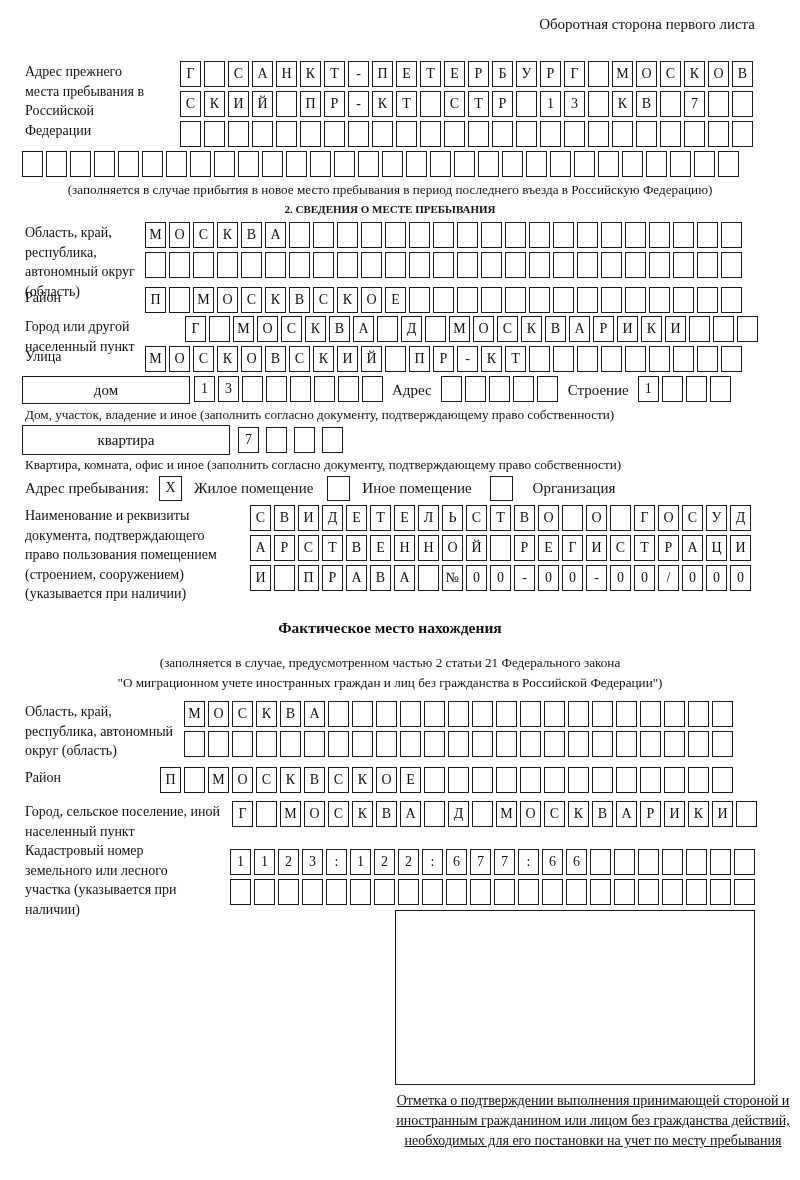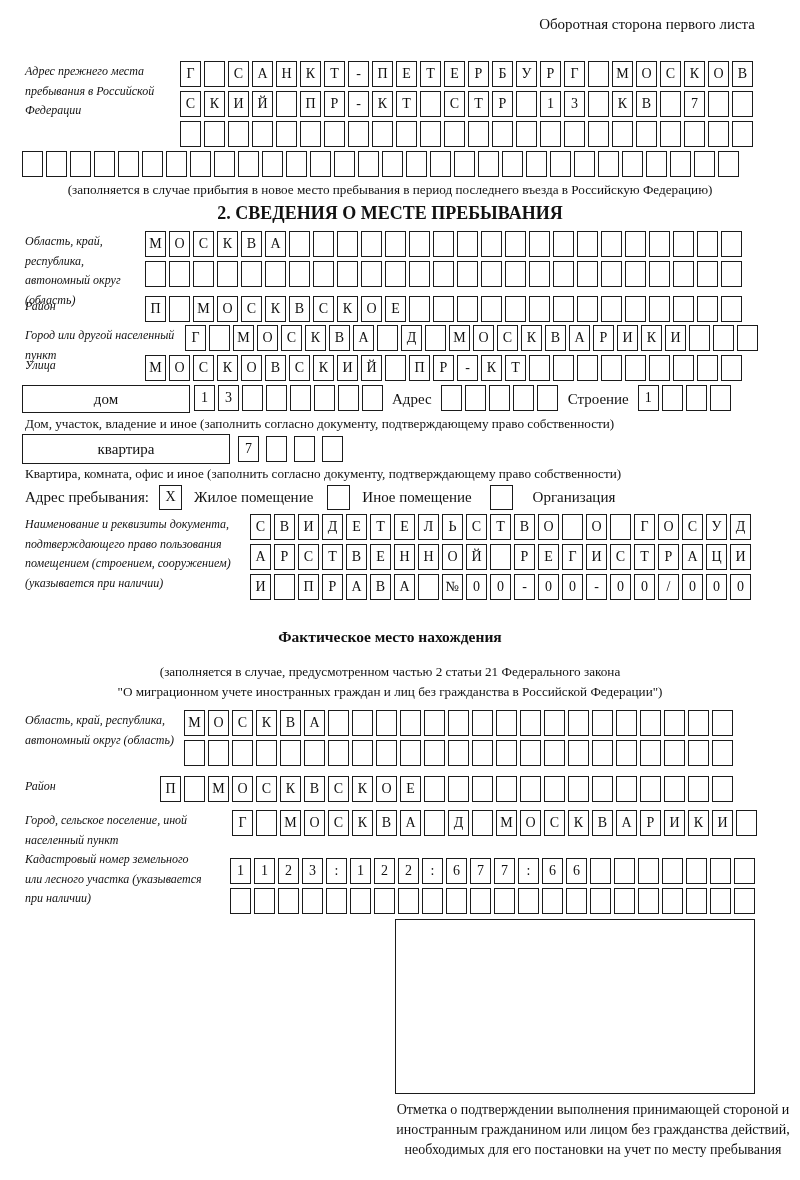--- a/index.html
+++ b/index.html
@@ -4,21 +4,21 @@
 <style>
   html,body { margin:0; padding:0; background:#ffffff; }
   .sheet {
     width:800px; height:1180px; box-sizing:border-box;
     padding:16px 45px 0 25px; position:relative; overflow:hidden;
     font-family:"Liberation Serif","DejaVu Serif",serif; color:#111;
   }
   .corner { text-align:right; font-size:15px; line-height:17px; }
 
   .field { position:relative; }
-  .flabel { position:absolute; top:1px; left:0; font-size:12px; line-height:19.5px;font-style:italic; }
+  .flabel { position:absolute; top:1px; left:0; font-size:14px; line-height:19.5px; }
   .rows { display:flex; flex-direction:column; gap:4px; }
   .boxrow { display:flex; }
   .cell {
     width:21px; min-width:21px; height:26px; box-sizing:border-box;
     border:1.6px solid #1b1b1b; margin-right:3px;
     text-align:center; font-size:14px; line-height:23px;
   }
   .note { font-size:13.2px; line-height:15px; }
   .center { text-align:center; }
 
@@ -40,23 +40,23 @@
     width:23px; min-width:23px; height:25px; box-sizing:border-box;
     border:1.6px solid #1b1b1b; text-align:center; font-size:14px; line-height:22px;
   }
   .stay-row { display:flex; align-items:center; font-size:15px; }
   .stamp {
     width:360px; height:175px; box-sizing:border-box;
     border:1.8px solid #1b1b1b; margin-left:370px;
   }
   .stamp-caption {
     width:404px; margin-left:366px; text-align:center;
-    font-size:14px; line-height:20px;
+    font-size:14px; line-height:20px;text-decoration:underline;
   }
-  h1.sec { font-size:18px; margin:7px; text-align:center; font-weight:bold; }
+  h1.sec { font-size:11px; margin:7px; text-align:center; font-weight:bold; }
   h2.sec { font-size:15.5px; margin:16px; text-align:center; font-weight:bold; }
 </style>
 </head>
 <body>
 
 <div class="sheet">
 
   <div class="corner">Оборотная сторона первого листа</div>
 
   <div class="field" style="margin-top:28px;">

